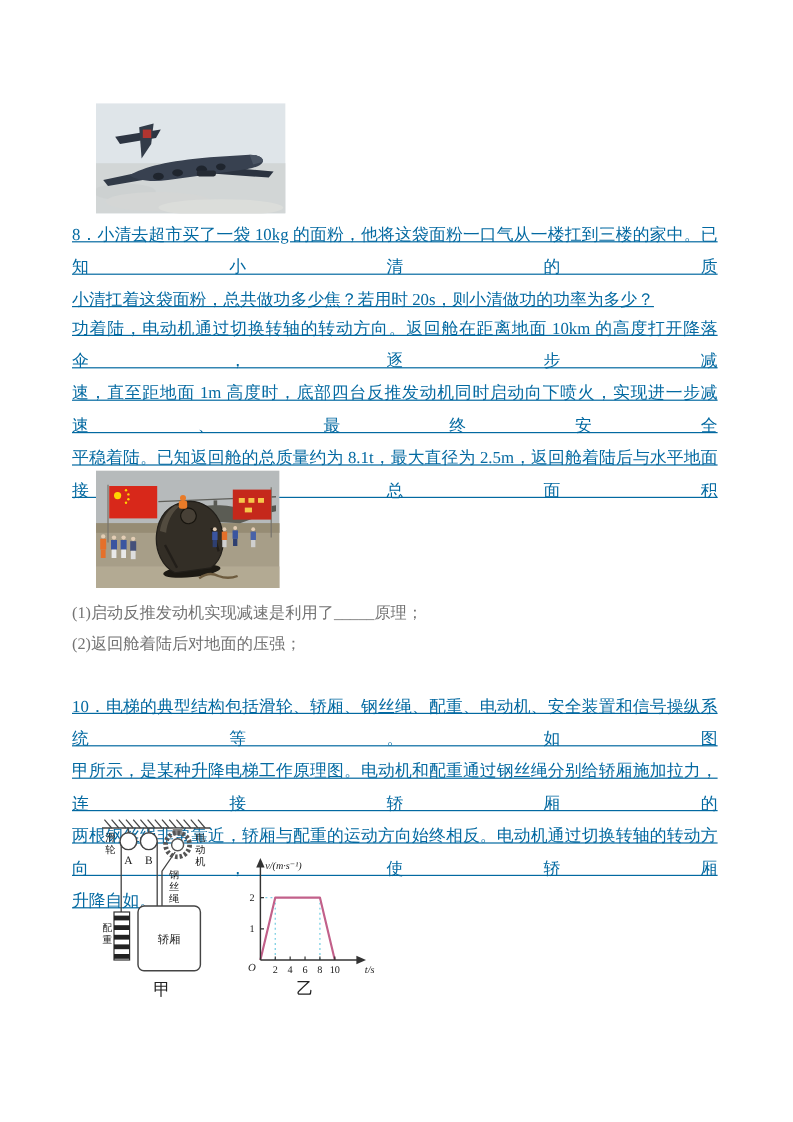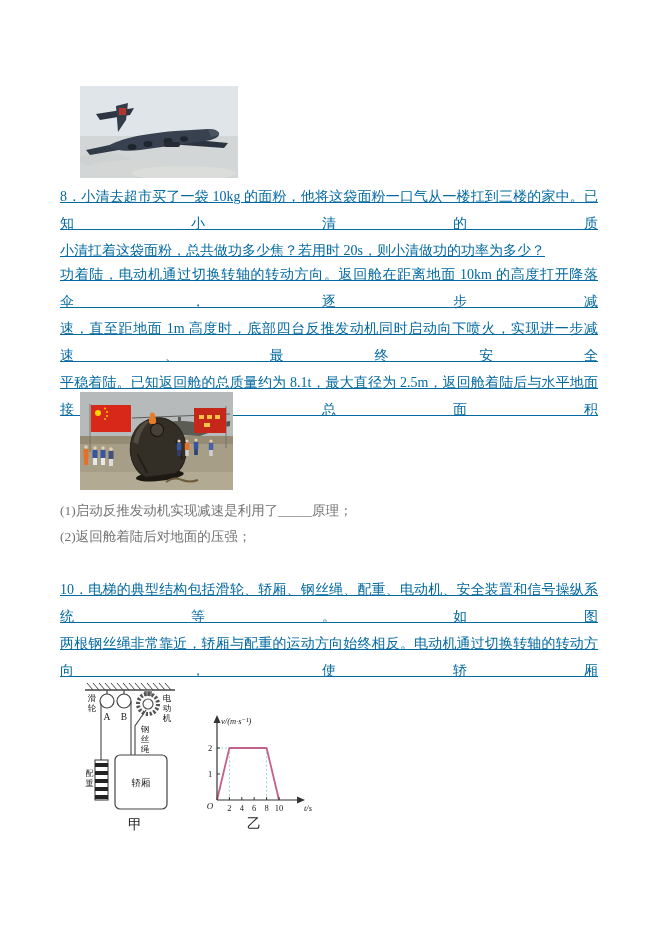--- a/index.html
+++ b/index.html
@@ -121,21 +121,23 @@
         <rect x="129.2" y="58" width="3.6" height="6" fill="#cfcfcf"></rect>
     </g>
     <path d="M86,90 q8,-6 16,-2 q8,3 16,0" stroke="#6d5b3e" stroke-width="2" fill="none"></path>
   </svg>
 
   <div class="subline" style="top:498px;">(1)启动反推发动机实现减速是利用了_____原理；</div>
   <div class="subline" style="top:524px;">(2)返回舱着陆后对地面的压强；</div>
 
   <div class="tblock" style="top:576px;">
     <div class="line">10．电梯的典型结构包括滑轮、轿厢、钢丝绳、配重、电动机、安全装置和信号操纵系统等。如图</div>
+    <div class="line">甲所示，是某种升降电梯工作原理图。电动机和配重通过钢丝绳分别给轿厢施加拉力，连接轿厢的</div>
     <div class="line">两根钢丝绳非常靠近，轿厢与配重的运动方向始终相反。电动机通过切换转轴的转动方向，使轿厢</div>
+    <div class="line last">升降自如。</div>
   </div>
 
   <svg class="figsvg" style="left:85px;top:682px;" width="102" height="150" viewBox="0 0 102 150">
     <g stroke="#444" stroke-width="1">
       <line x1="0" y1="8" x2="90" y2="8" stroke-width="1.4"></line>
       <line x1="2" y1="1" x2="8" y2="8"></line>
         <line x1="8" y1="1" x2="14" y2="8"></line>
         <line x1="14" y1="1" x2="20" y2="8"></line>
       <line x1="20" y1="1" x2="26" y2="8"></line>
         <line x1="26" y1="1" x2="32" y2="8"></line>

